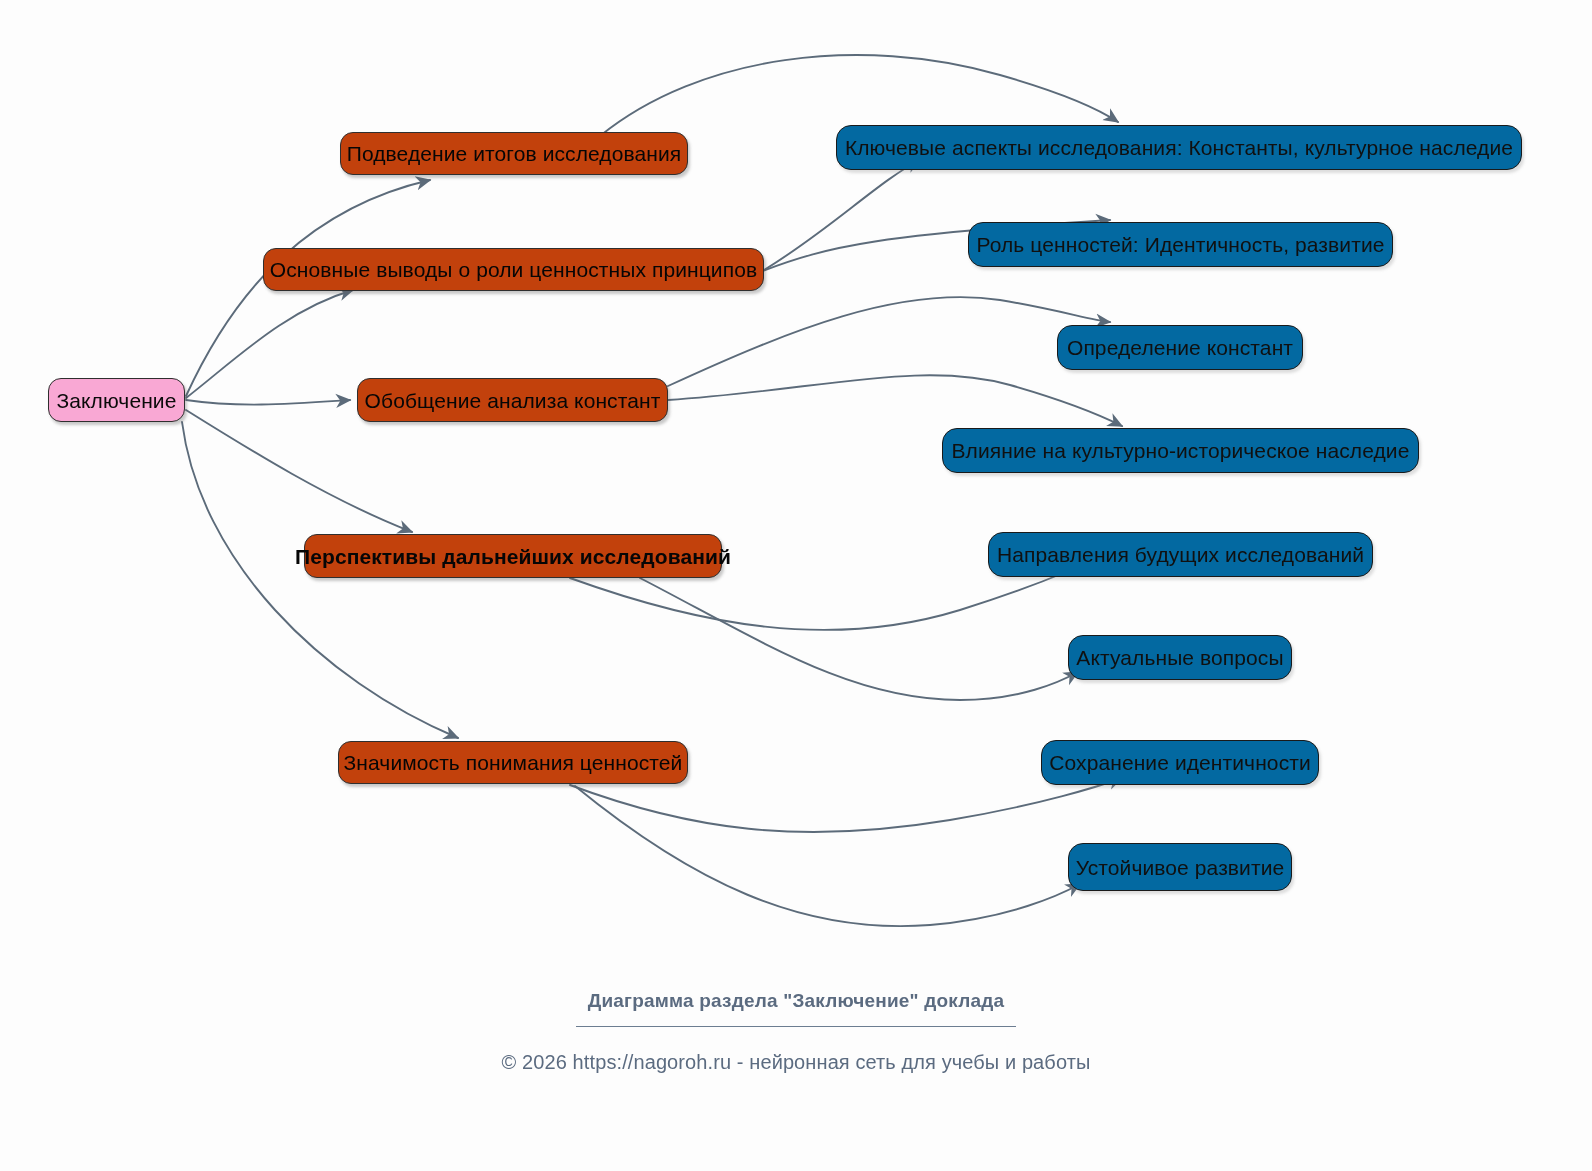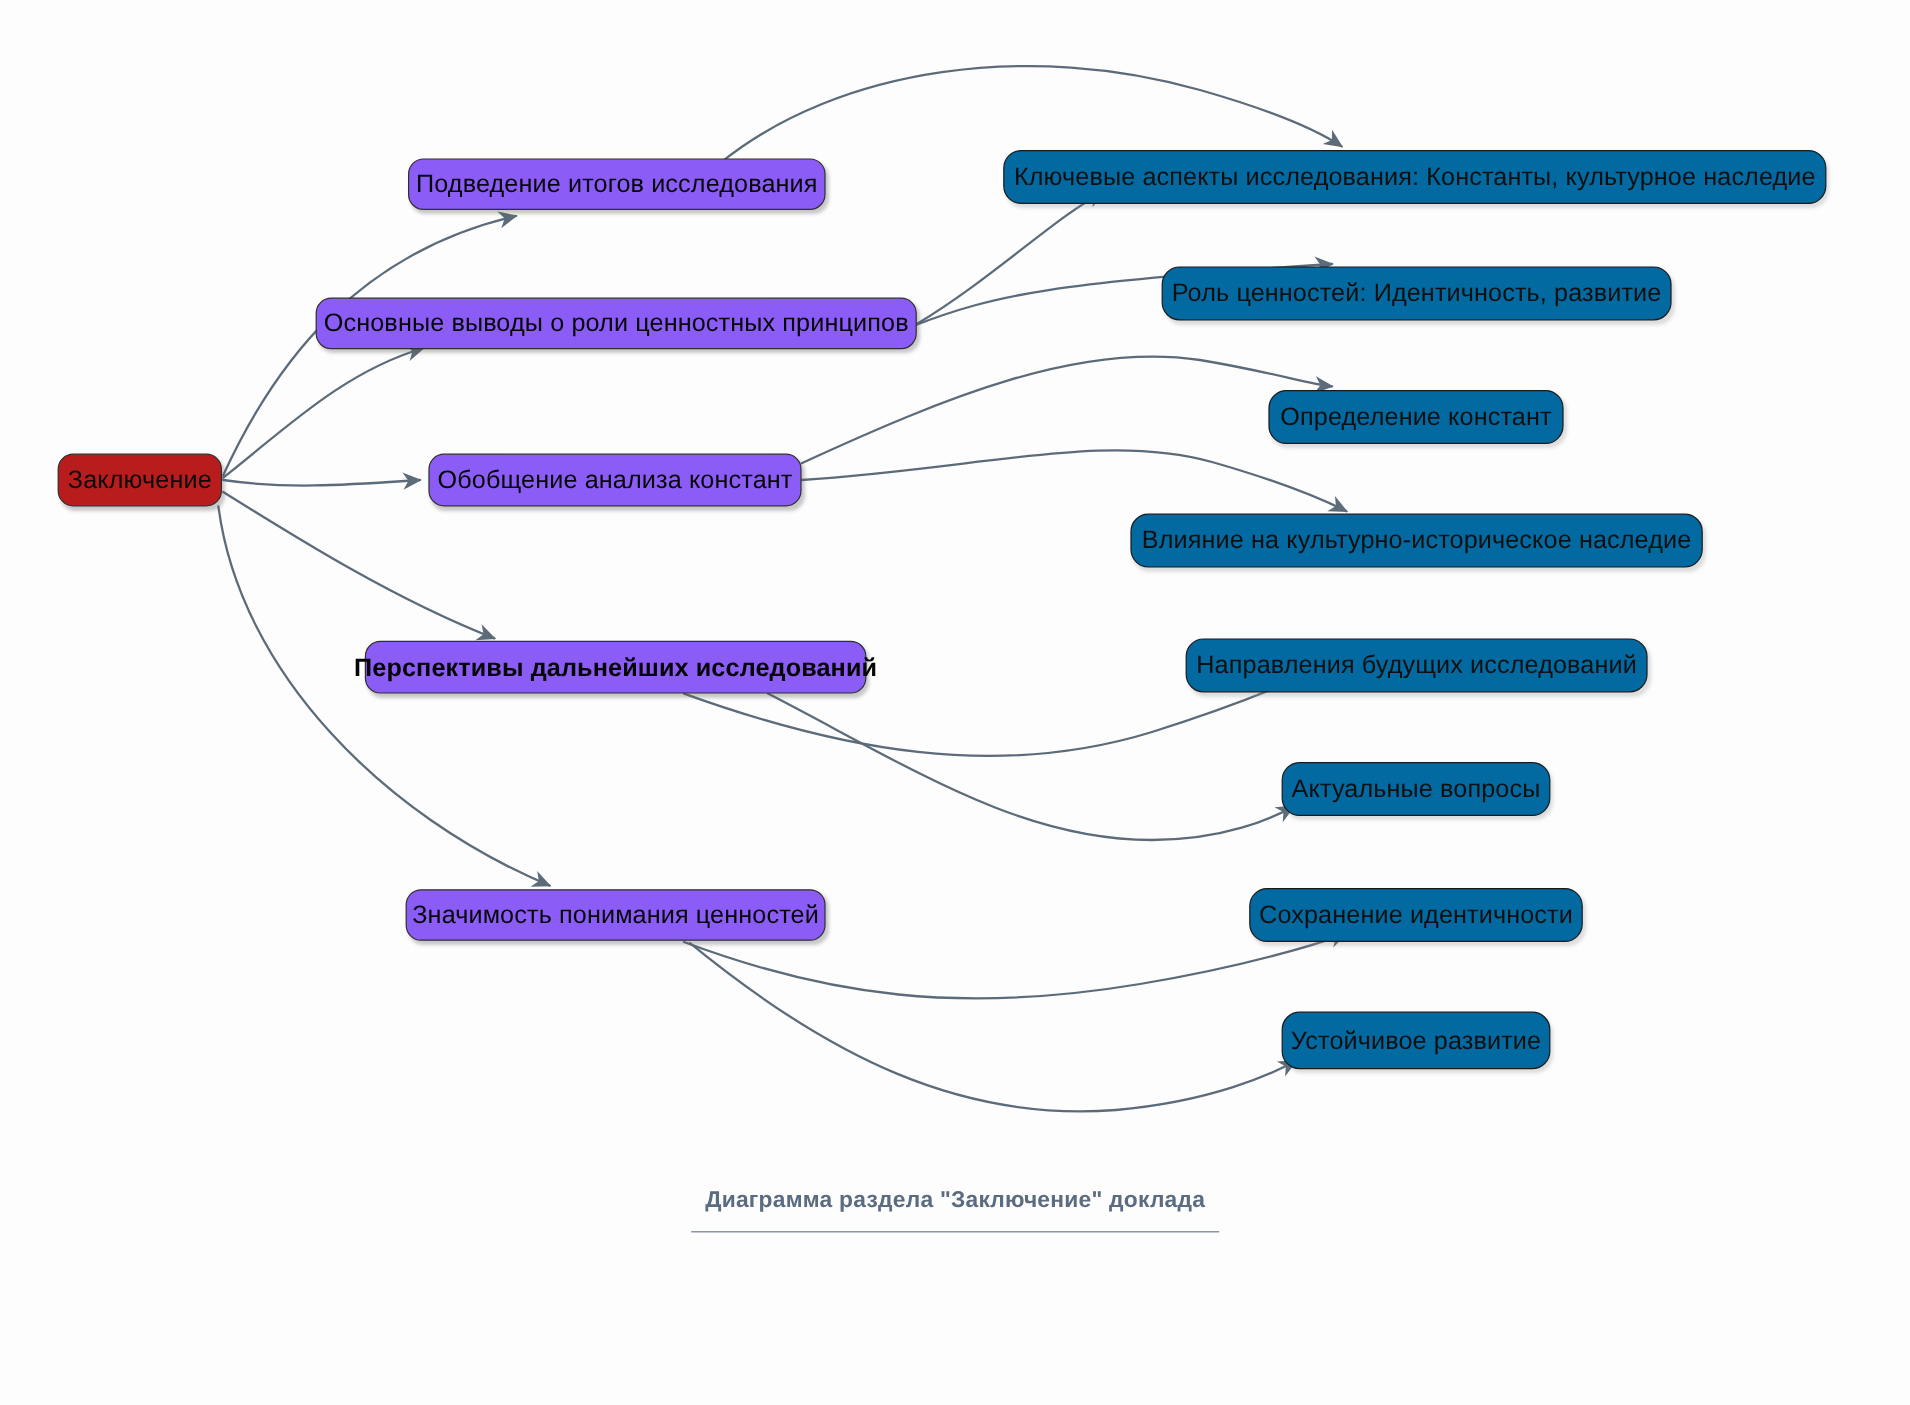--- a/index.html
+++ b/index.html
@@ -34,29 +34,29 @@
     position: absolute;
     box-sizing: border-box;
     display: flex;
     align-items: center;
     justify-content: center;
     white-space: nowrap;
     line-height: 1;
     letter-spacing: 0.1px;
   }
   .node-root {
-    background: #b91c1c;
+    background: #f9a8d4;
     border: 1.6px solid #2f2f2f;
     border-radius: 13px;
     color: #0a0a0a;
     font-size: 21px;
     box-shadow: 2px 3px 3px rgba(90,90,90,0.32);
   }
   .node-branch {
-    background: #8b5cf6;
+    background: #c2410c;
     border: 1.6px solid #2f2f2f;
     border-radius: 13px;
     color: #060606;
     font-size: 21px;
     box-shadow: 2px 3px 3px rgba(90,90,90,0.32);
   }
   .node-leaf {
     background: #0369a1;
     border: 1.7px solid #1a1a1a;
     border-radius: 15px;
@@ -160,15 +160,16 @@
         <span>Сохранение идентичности</span>
       </div>
       <div class="node node-leaf" style="left: 1068px; top: 843px; width: 224px; height: 48px;">
         <span>Устойчивое развитие</span>
       </div>
     </div>
 
   <div class="caption-block">
     <div class="caption-title">Диаграмма раздела "Заключение" доклада</div>
     <div class="caption-rule"></div>
+    <div class="caption-copy">© 2026 https://nagoroh.ru - нейронная сеть для учебы и работы</div>
   </div>
 
 </div>
 
 </body></html>

